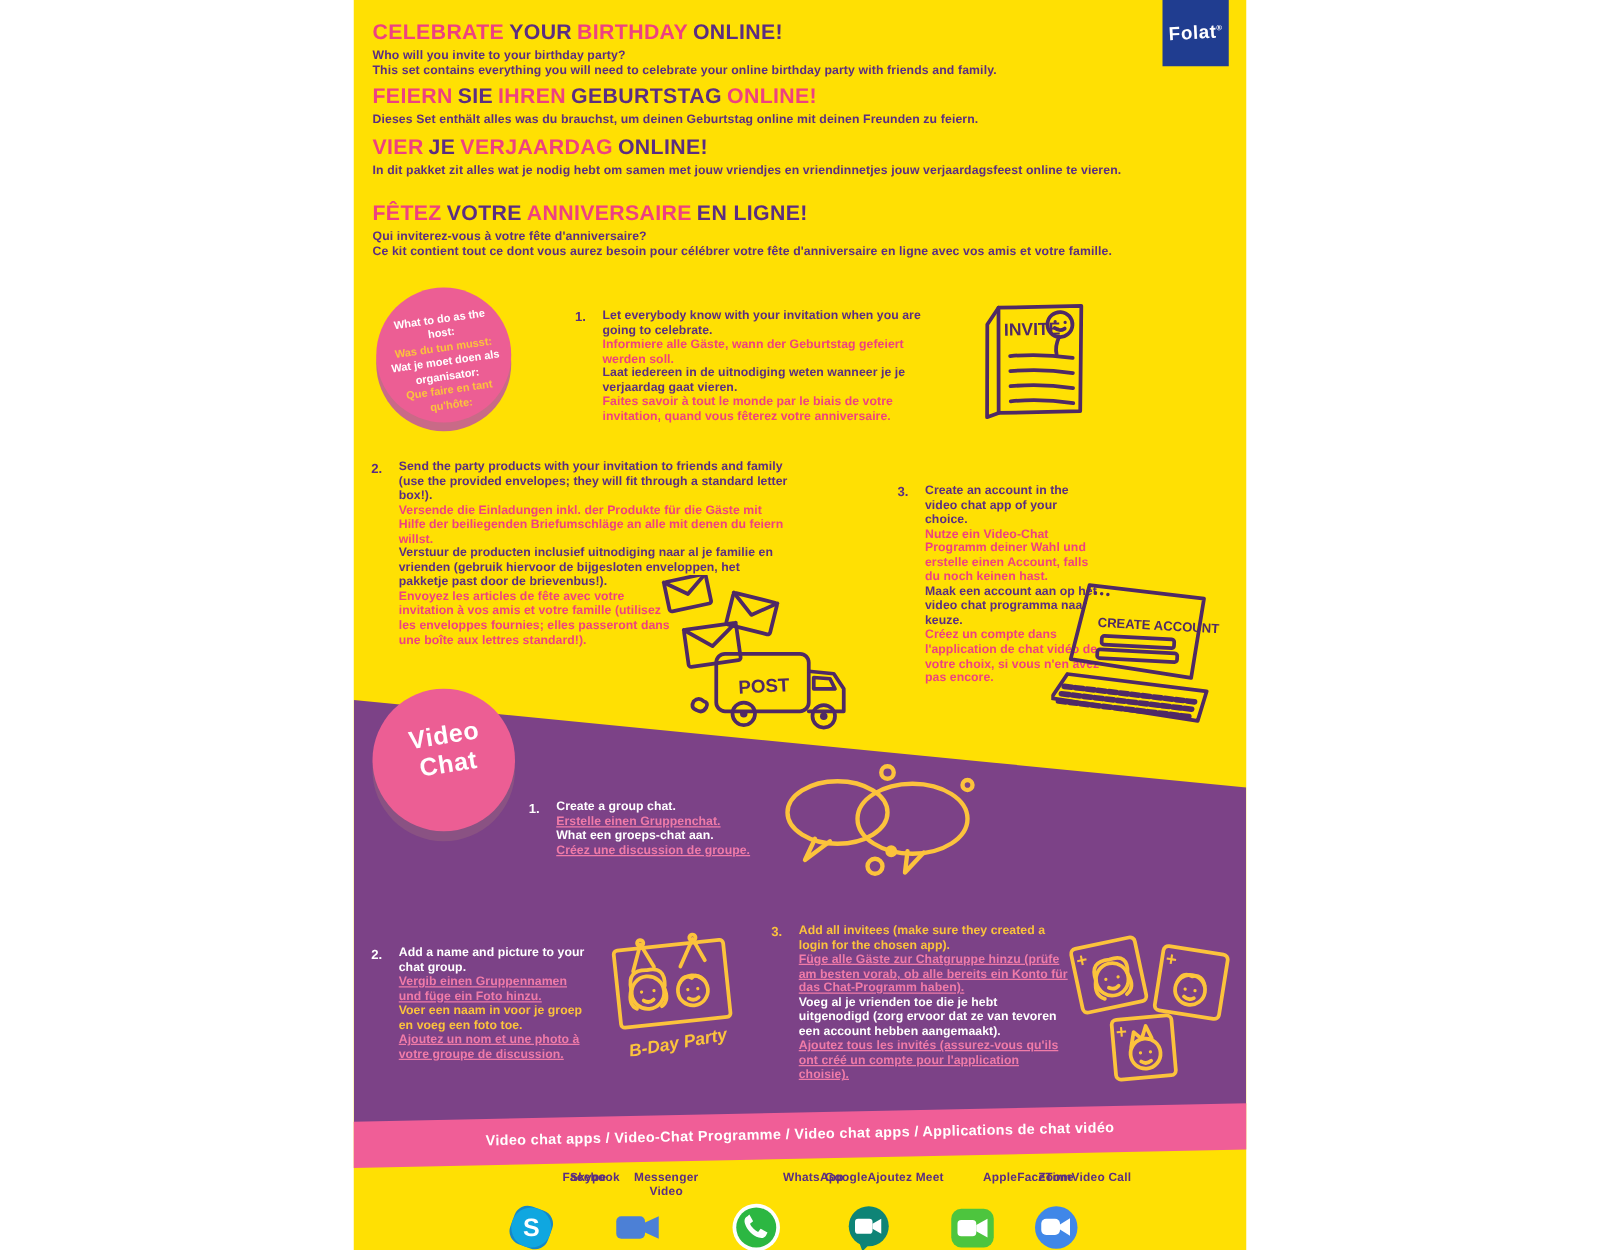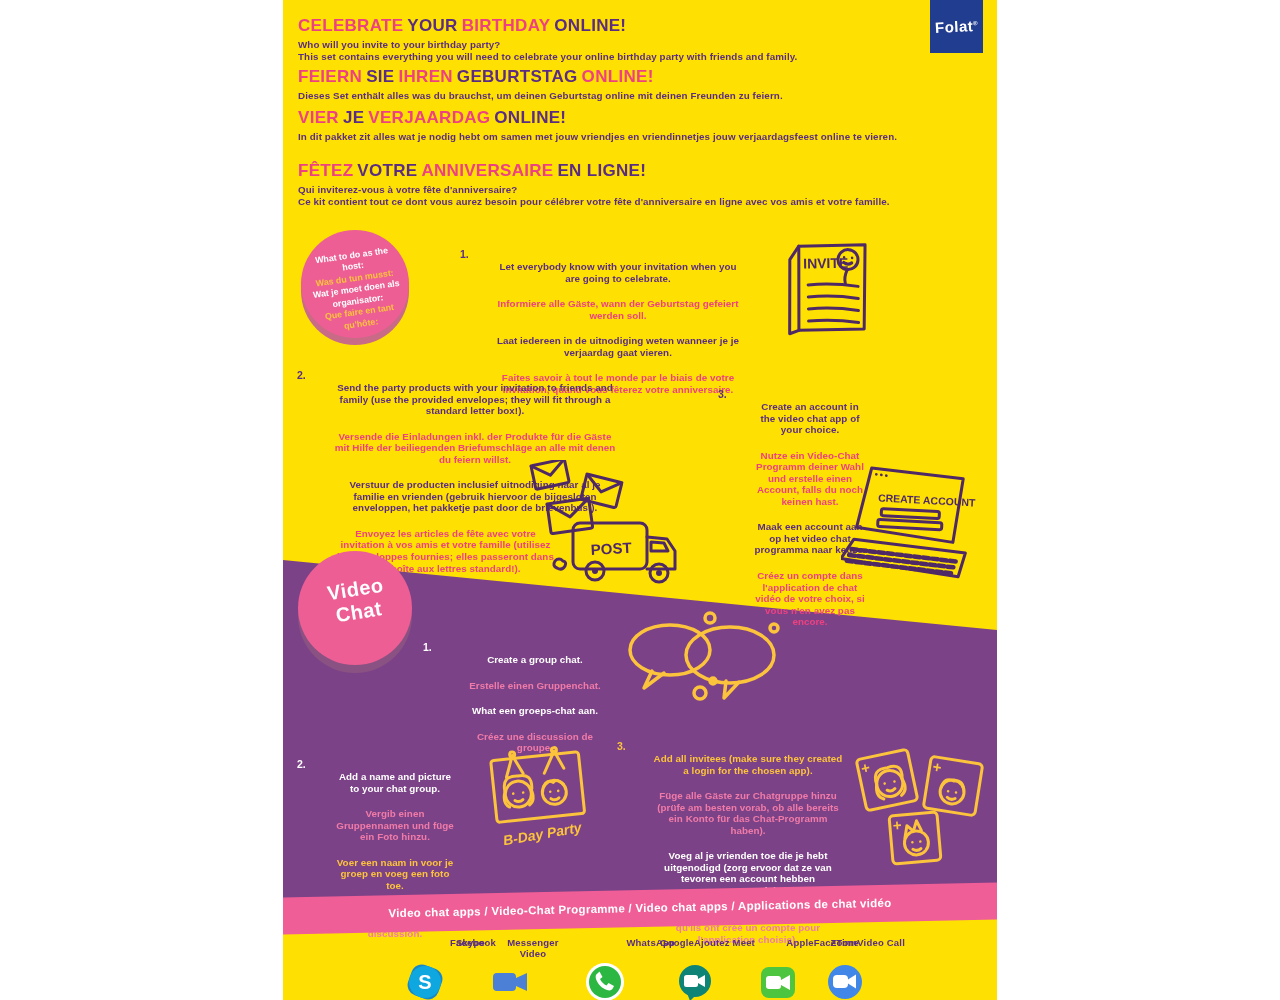--- a/index.html
+++ b/index.html
@@ -13,30 +13,30 @@
   .folat .brand{color:#fff;font-weight:800;font-size:15px;letter-spacing:.5px;transform:rotate(-3deg);}
   .folat sup{font-size:6px;}
   .header-sec{position:absolute;left:15px;width:690px;}
   .sec-title{font-size:17px;font-weight:800;letter-spacing:.3px;margin-bottom:3px;}
   .sec-title span{margin-right:4px;}
   .sec-line{font-size:9.8px;font-weight:700;color:#5B2D82;line-height:11.8px;letter-spacing:.1px;}
   .c-pink{color:#EE4181;}
   .c-purple{color:#5B2D82;}
   .c-white{color:#FFFFFF;}
   .c-yellow{color:#FCC33C;}
-  .c-pinkop{color:#F07BA8;}
+  .c-pinkop{color:#F07BA8;text-decoration:underline;}
   .badge{position:absolute;border-radius:50%;background:#EC5E94;}
   .badge-host{left:18px;top:230px;width:108px;height:108px;box-shadow:0 7px 0 #C96A87;}
   .badge-host .inner{transform:rotate(-8deg);padding:20px 10px 0;font-size:8.8px;line-height:1.3;font-weight:700;text-align:center;}
   .badge-vc{left:15px;top:551px;width:114px;height:114px;box-shadow:0 8px 0 #8A5283;}
   .badge-vc .inner{transform:rotate(-9deg);padding-top:27px;text-align:center;color:#fff;font-weight:800;font-size:20px;line-height:1.15;letter-spacing:.5px;}
   .step{position:absolute;}
   .step .num{position:absolute;left:0;top:1px;font-size:10.5px;font-weight:800;}
   .step .texts{margin-left:22px;font-size:9.8px;font-weight:700;line-height:1.18;letter-spacing:.05px;}
-  .step p{margin:14px;text-align:center;}
+  .step p{margin:0;}
   .w1 .texts{width:272px;}
   .w2 .texts{width:312px;}
   .w3 .texts{width:140px;}
   .w4 .texts{width:180px;}
   .w5 .texts{width:152px;}
   .w6 .texts{width:218px;}
   .narrow{width:225px;}
   .ill{position:absolute;}
   .app-label{position:absolute;top:937px;width:120px;height:24px;display:flex;flex-direction:row;justify-content:flex-end;text-align:center;font-size:9.5px;font-weight:700;color:#5B2D82;line-height:11px;letter-spacing:.2px;}
   .app-icon{position:absolute;top:962px;width:40px;height:40px;}

